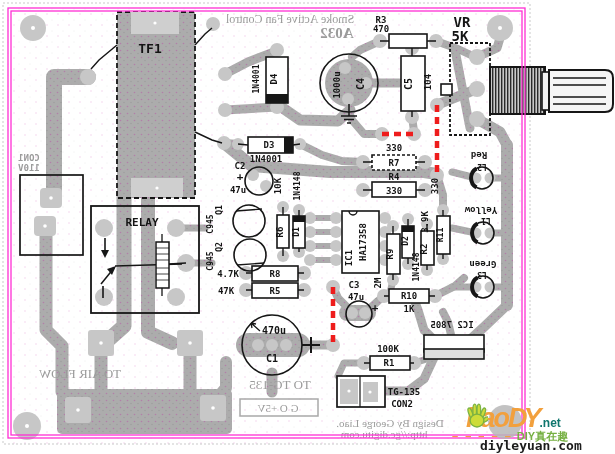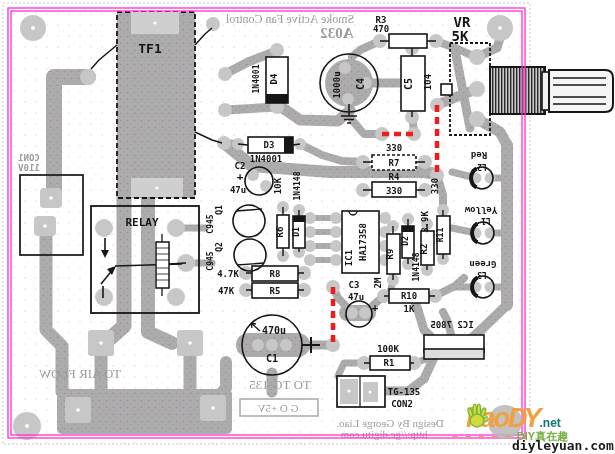--- a/index.html
+++ b/index.html
@@ -12,21 +12,21 @@
              background:#b7b7b7;opacity:.85;}
   .wm-brand{position:absolute;left:466px;top:403px;width:150px;height:36px;white-space:nowrap;
             font-family:"Liberation Sans", sans-serif;font-weight:bold;font-style:italic;}
   .wm-hao,.wm-d,.wm-y{font-size:27px;color:#f2a03d;letter-spacing:-2px;}
   .wm-net{font-size:12px;color:#0f766e;font-style:normal;}
   .wm-hand{display:inline-block;vertical-align:-4px;margin:0 -1px;}
   .wm-line2{position:absolute;left:452px;top:429px;white-space:nowrap;
             font-family:"Liberation Sans", sans-serif;font-weight:bold;font-size:11px;}
   .wm-dashes{color:#f2a03d;letter-spacing:2px;}
   .wm-tagline{color:#76b043;margin-left:4px;}
-  .wm-site{position:absolute;left:512px;top:438px;color:#1c1c1c;font-weight:bold;
+  .wm-site{position:absolute;left:480px;top:438px;color:#1c1c1c;font-weight:bold;
            font-family:"DejaVu Sans Mono", monospace;font-size:13px;letter-spacing:0px;}
 </style>
 </head>
 <body>
 
 <div class="stage">
 <svg width="615" height="454" viewBox="0 0 615 454">
   <defs>
     <pattern id="bgdots" width="11" height="11" patternUnits="userSpaceOnUse">
       <rect width="11" height="11" fill="#ffffff"></rect>

